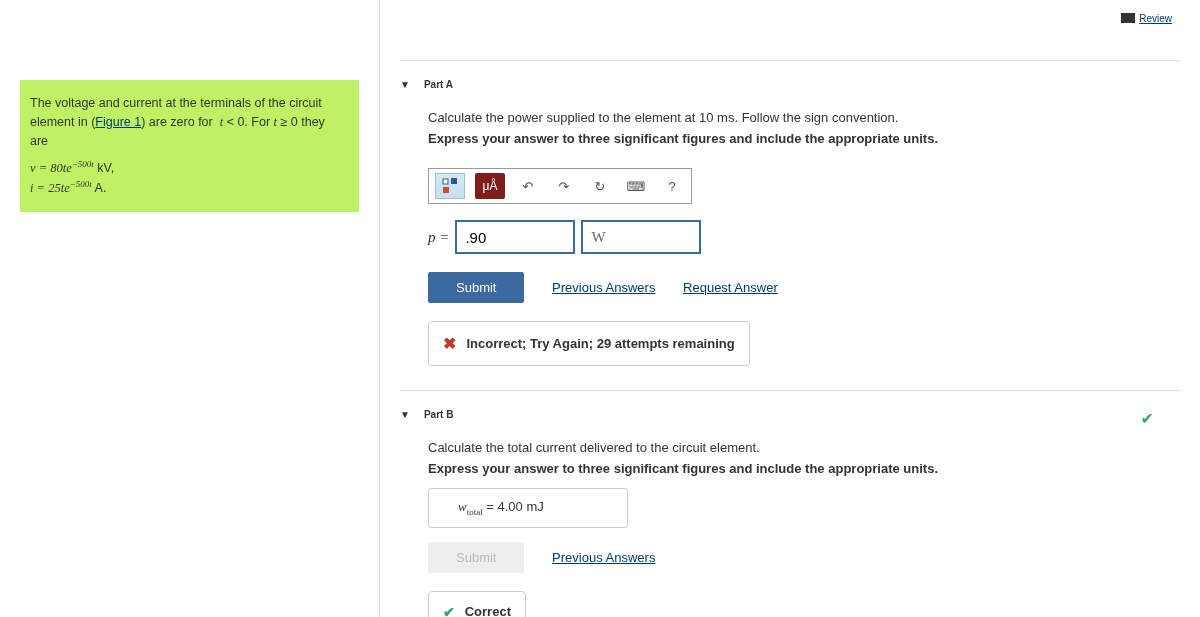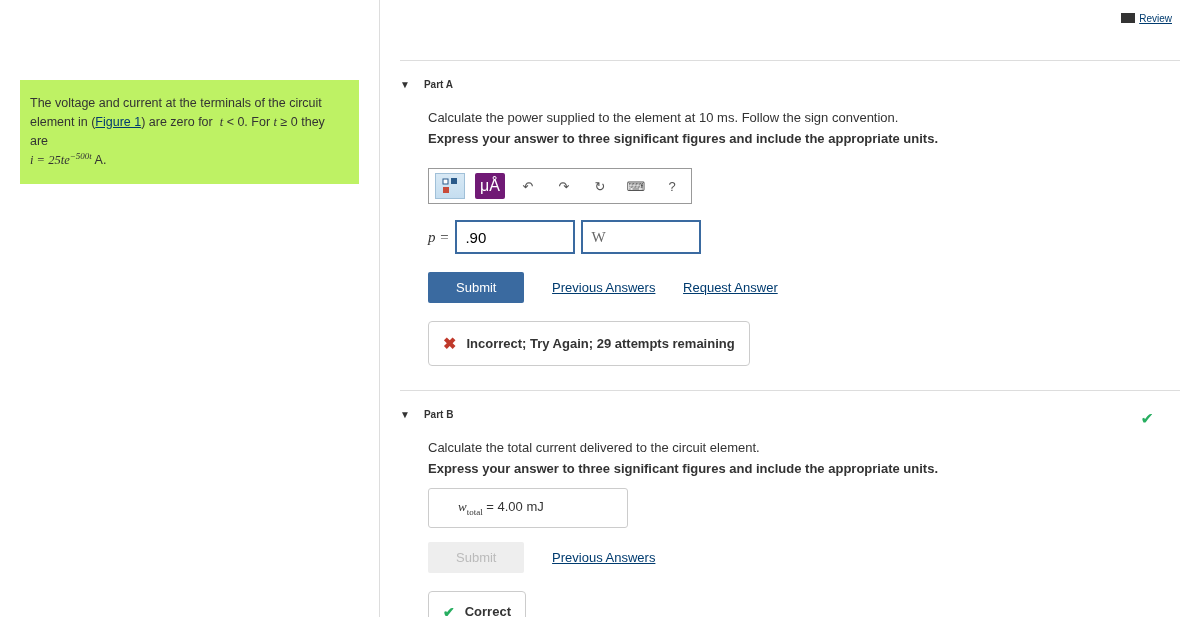--- a/index.html
+++ b/index.html
@@ -17,21 +17,21 @@
     .part-section { margin-top: 50px; border-top: 1px solid #ddd; padding-top: 18px; }
     .part-header { display: flex; align-items: center; margin-bottom: 20px; cursor: pointer; }
     .part-header .tri { font-size: 10px; margin-right: 14px; color: #333; }
     .part-header b { font-size: 10px; }
     .part-body { padding-left: 28px; }
     .instructions { font-size: 13px; margin-bottom: 6px; }
     .instructions.bold { font-weight: bold; }
     .toolbar { border: 1px solid #999; display: inline-flex; align-items: center; padding: 4px 6px; margin: 16px 0; background: #fff; gap: 10px; }
     .toolbar .tbtn { width: 26px; height: 26px; display: inline-flex; align-items: center; justify-content: center; border: 1px solid transparent; font-size: 13px; color: #555; cursor: pointer; }
     .tbtn.templates { background: linear-gradient(#d8e9f5,#c5def0); border: 1px solid #a0c0d8; width: 30px; }
-    .tbtn.ua { background: #701a75; color: #fff; border-radius: 2px; width: 30px; font-size: 16px; }
+    .tbtn.ua { background: #7f1d1d; color: #fff; border-radius: 2px; width: 30px; font-size: 12px; }
     .answer-row { display: flex; align-items: center; gap: 6px; margin-bottom: 18px; }
     .var-label { font-style: italic; font-family: 'Times New Roman', serif; font-size: 15px; }
     .answer-input { border: 2px solid #3a6aa0; padding: 6px 8px; font-size: 15px; width: 120px; height: 34px; }
     .unit-input { border: 2px solid #3a6aa0; padding: 6px 8px; font-size: 15px; width: 120px; height: 34px; color: #666; font-family: 'Times New Roman', serif; }
     .submit-btn { background: #3a6aa0; color: #fff; border: none; padding: 8px 28px; font-size: 13px; cursor: pointer; border-radius: 2px; }
     .submit-btn.disabled { background: #eee; color: #bbb; cursor: default; }
     .link-btn { color: #003b6f; text-decoration: underline; font-size: 13px; margin-left: 24px; cursor: pointer; }
     .feedback-box { border: 1px solid #ccc; border-radius: 4px; padding: 12px 14px; display: inline-flex; align-items: center; gap: 10px; margin-top: 18px; font-size: 13px; font-weight: bold; }
     .feedback-box .x-icon { color: #c0392b; font-size: 16px; }
     .feedback-box .check-icon { color: #27ae60; font-size: 14px; }
@@ -41,20 +41,23 @@
     .check-corner { position: absolute; right: 26px; color: #27ae60; font-size: 16px; }
     sup { font-size: 9px; }
   </style>
 </head>
 <body>
 
 <div class="container">
   <div class="left-panel">
     <div class="problem-box">
       <span>The voltage and current at the terminals of the circuit element in (</span><a href="#">Figure 1</a><span>) are zero for &nbsp;<span class="math">t</span> &lt; 0. For <span class="math">t</span> ≥ 0 they are</span>
+      <div style="margin-top:8px;">
+        <span class="math">v = 80te</span><sup class="math">−500t</sup><span> kV,</span>
+      </div>
       <div>
         <span class="math">i = 25te</span><sup class="math">−500t</sup><span> A.</span>
       </div>
     </div>
   </div>
 
   <div class="right-panel">
     <div class="top-links">
       <span class="flag-icon"></span><a href="#">Review</a>
     </div>

